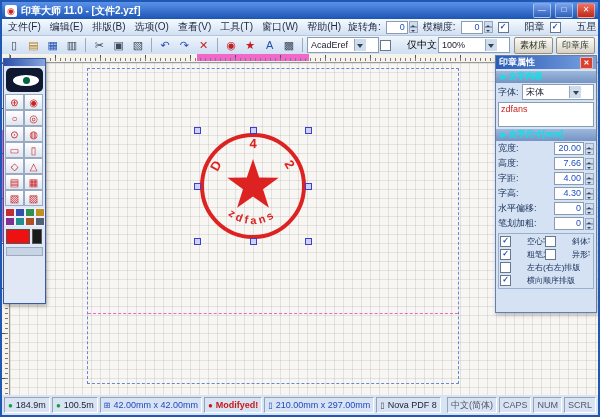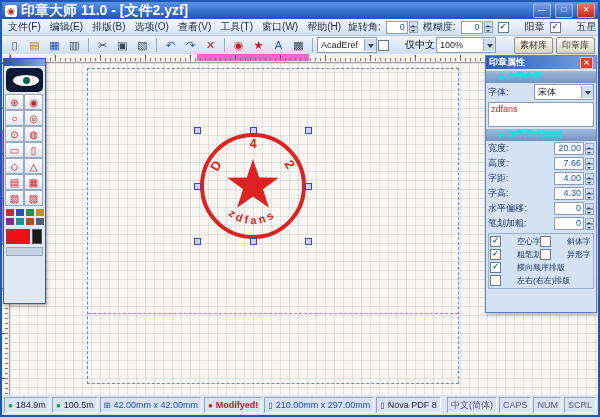--- a/index.html
+++ b/index.html
@@ -2,21 +2,21 @@
 <html><head>
 <meta charset="utf-8">
 <style>
   html,body{margin:0;padding:0}
   body{width:600px;height:417px;position:relative;font-family:"Liberation Sans",sans-serif;font-size:10px;overflow:hidden;background:#e8e8e8}
   .win{position:absolute;inset:0;border:2px solid #1f58b4;background:#d8e4f4;box-sizing:border-box}
 
   
   .titlebar{position:absolute;left:0;right:0;top:0;height:17px;background:linear-gradient(#5a92ea,#1c55b4);display:flex;align-items:center;padding:0 3px;gap:4px}
   .appico{width:12px;height:12px;background:#fff;border-radius:2px;color:#d02020;font-size:9px;line-height:12px;text-align:center;flex:none}
-  .ttl{color:#fff;font-weight:bold;font-size:14px;flex:1;white-space:nowrap;overflow:hidden}
+  .ttl{color:#fff;font-weight:bold;font-size:10px;flex:1;white-space:nowrap;overflow:hidden}
   .wbtn{width:16px;height:13px;font-size:8px;line-height:12px;text-align:center;color:#fff;background:linear-gradient(#79a2ec,#2c60b8);border:1px solid rgba(255,255,255,.45);border-radius:2px;flex:none}
   .wbtn.close{background:linear-gradient(#f07060,#c02818)}
 
   
   .menubar{position:absolute;left:0;right:0;top:17px;height:16px;background:linear-gradient(#f6faff,#d2e0f2);border-bottom:1px solid #b8c8dc;display:flex;align-items:center;padding:0 4px;gap:5px;color:#1c2840;white-space:nowrap}
   .mitem{padding:0 2px}
   .mlabel{color:#1c2840}
   .spin{display:inline-flex;align-items:center}
   .spin .val{min-width:16px;height:11px;line-height:11px;background:#fff;border:1px solid #8a9cb4;color:#2050c0;padding:0 2px;font-size:9px;text-align:right}
   .ud{display:inline-flex;flex-direction:column;margin-left:1px}
@@ -25,21 +25,21 @@
   .ud b.dn::after{content:"";position:absolute;left:1px;top:2px;border:2px solid transparent;border-top:2px solid #345}
   .cb{display:inline-flex;align-items:center;gap:16px}
   .cb .bx{width:9px;height:9px;background:#fff;border:1px solid #68788c;font-size:8px;line-height:8px;color:#1848c0;text-align:center;font-weight:bold;flex:none}
   .cb .bx.on::after{content:"✓"}
 
   
   .toolbar{position:absolute;left:0;right:0;top:34px;height:18px;background:linear-gradient(#eef4fc,#cfdff2);border-bottom:1px solid #b0c0d4;display:flex;align-items:center;padding:0 3px;gap:1px;white-space:nowrap}
   .tbtn{width:17px;height:16px;display:flex;align-items:center;justify-content:center;font-size:11px;border:1px solid transparent;border-radius:2px}
   .c-dark{color:#3a4a5a}.c-blue{color:#2050b0}.c-red{color:#c42020}.c-yel{color:#c08010}
   .vsep{width:1px;height:14px;background:#9aaac0;margin:0 3px}
-  .combo{height:14px;background:#fff;border:1px solid #8a9cb4;display:inline-flex;align-items:center;padding:0 0 0 3px;color:#223;font-size:9px}
+  .combo{height:14px;background:#fff;border:1px solid #8a9cb4;display:inline-flex;align-items:center;padding:0 12px 0 3px;color:#223;font-size:9px}
   .combo .cval{min-width:40px}
   .combo .arr{margin-left:3px;width:11px;height:12px;background:#cfdcee;border-left:1px solid #98a8c0;display:flex;align-items:center;justify-content:center}
   .combo .arr::after{content:"";border:3px solid transparent;border-top:4px solid #345;margin-top:4px}
   .libbtn{height:15px;padding:0 5px;background:linear-gradient(#fcfbf8,#d6d2c6);border:1px solid #968c80;border-radius:2px;font-size:9px;color:#332;display:flex;align-items:center;margin-left:2px}
 
   
   .workspace{position:absolute;left:0;right:0;top:52px;bottom:20px;background:#eceae4;overflow:hidden}
   .corner{position:absolute;left:0;top:0;width:8px;height:9px;background:#f6f3ea;border-right:1px solid #999;border-bottom:1px solid #999;box-sizing:border-box;z-index:3}
   .hruler{position:absolute;left:8px;top:0;right:0;height:9px;background:#f6f3ea;border-bottom:1px solid #999;box-sizing:border-box;z-index:3}
   .hruler .hl{position:absolute;top:0;bottom:1px;background:#f268c8}
@@ -54,24 +54,24 @@
     background-size:9px 9px}
   .page{position:absolute;left:77px;top:5px;width:372px;height:316px;border:1px dashed #6a86d8;box-sizing:border-box}
   .marginline{position:absolute;left:0;right:0;top:244px;border-top:1px dashed #e868c8}
   .seal-wrap{position:absolute;left:187px;top:67px;width:112px;height:112px}
   .hdl{position:absolute;width:5px;height:5px;background:#ccd2ff;border:1px solid #4040c0;box-sizing:content-box}
   .hdl:nth-of-type(1){left:-3px;top:-3px}.hdl:nth-of-type(2){left:53px;top:-3px}.hdl:nth-of-type(3){right:-3px;top:-3px}
   .hdl:nth-of-type(4){left:-3px;top:53px}.hdl:nth-of-type(5){right:-3px;top:53px}
   .hdl:nth-of-type(6){left:-3px;bottom:-3px}.hdl:nth-of-type(7){left:53px;bottom:-3px}.hdl:nth-of-type(8){right:-3px;bottom:-3px}
 
   
-  .panel{position:absolute;right:1px;top:1px;width:112px;height:258px;background:#d4e2f4;border:1px solid #6080b0;box-shadow:1px 2px 4px rgba(0,0,0,.25);z-index:6;box-sizing:border-box}
+  .panel{position:absolute;right:1px;top:1px;width:102px;height:258px;background:#d4e2f4;border:1px solid #6080b0;box-shadow:1px 2px 4px rgba(0,0,0,.25);z-index:6;box-sizing:border-box}
   .ptitle{height:13px;background:linear-gradient(90deg,#2a5cb8,#7aa2e0);color:#fff;font-size:9px;font-weight:bold;display:flex;align-items:center;padding:0 3px}
   .pclose{margin-left:auto;width:11px;height:10px;background:#d84030;color:#fff;font-size:7px;line-height:9px;text-align:center;border:1px solid rgba(255,255,255,.6);border-radius:1px}
-  .band{height:12px;margin-top:2px;background:linear-gradient(#9cb8dc,#7694c4);display:flex;align-items:center;gap:2px;padding:0 14px;color:#00e8e8;font-size:8.5px;font-weight:bold;white-space:nowrap}
+  .band{height:12px;margin-top:2px;background:linear-gradient(#9cb8dc,#7694c4);display:flex;align-items:center;gap:2px;padding:0 5px;color:#00e8e8;font-size:8.5px;font-weight:bold;white-space:nowrap}
   .band .barr{font-size:7px;color:#00e8e8}
   .prow{display:flex;align-items:center;padding:1px 2px;color:#183058;font-size:9px;white-space:nowrap}
   .prow .lbl{flex:1}
   .pspin .val{min-width:24px}
   .ptext{margin:1px 2px;height:21px;background:#fff;border:1px solid #8a9cb4;color:#d02020;font-size:9px;padding:1px 2px;overflow:hidden}
   .pcombo{margin-left:2px;flex:none}
   .pchecks{margin:2px;border:1px solid #9ab0cc;padding:1px 1px;display:flex;flex-wrap:wrap}
   .pchecks .cb{width:49%;font-size:8px;color:#183058;margin:1px 0;overflow:hidden;white-space:nowrap}
   .pchecks .cb.full{width:100%}
 
@@ -372,26 +372,26 @@
         </span>
         <span class="cb">
           <span class="bx on"></span>
           <span>粗笔划</span>
         </span>
         <span class="cb">
           <span class="bx"></span>
           <span>异形字</span>
         </span>
         <span class="cb full">
+          <span class="bx"></span>
+          <span>左右(右左)排版</span>
+        </span>
+        <span class="cb full">
           <span class="bx on"></span>
           <span>横向顺序排版</span>
-        </span>
-        <span class="cb full">
-          <span class="bx"></span>
-          <span>左右(右左)排版</span>
         </span>
       </div>
     </div>
   </div>
 
   <div class="statusbar">
     <span class="seg">
       <span class="g g-green">●</span>
       <span>184.9m</span>
     </span>

